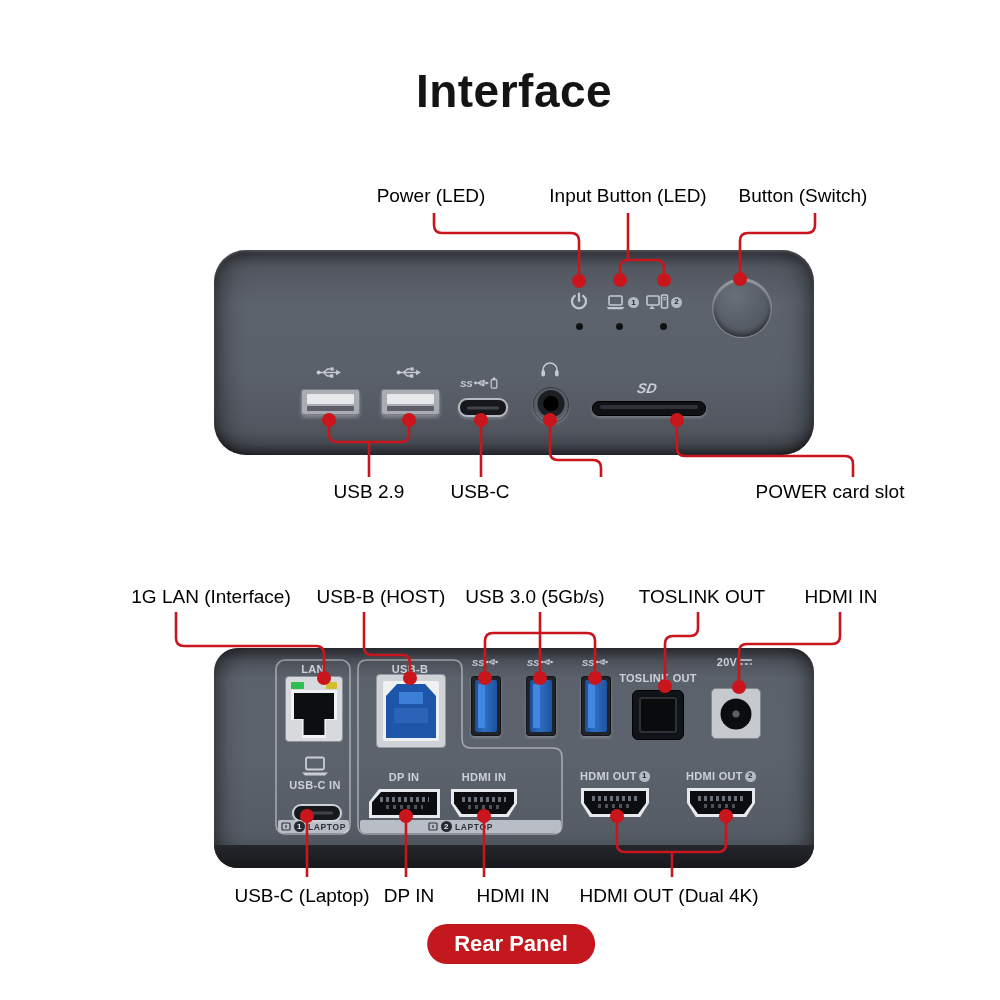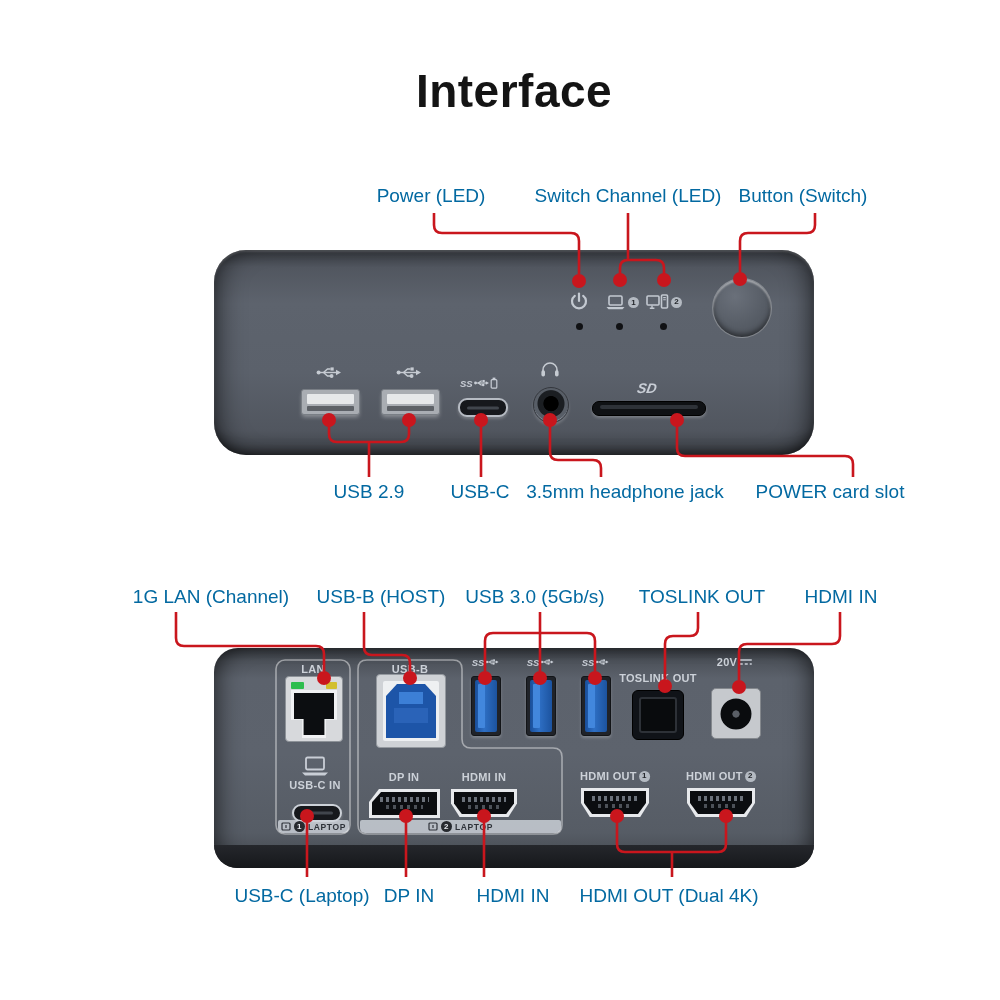--- a/index.html
+++ b/index.html
@@ -4,21 +4,21 @@
 <style>
   html,body{margin:0;padding:0;background:#fff;}
   #stage{position:relative;width:1000px;height:1000px;background:#ffffff;overflow:hidden;
          font-family:"Liberation Sans","DejaVu Sans",sans-serif;margin-left:14px;}
   .abs{position:absolute;}
   .ctr{position:absolute;transform:translate(-50%,-50%);white-space:nowrap;}
 
   
   .page-title{left:0;right:0;top:64px;text-align:center;font-size:46px;font-weight:bold;
               color:#141414;letter-spacing:.5px;}
-  .cl{font-size:19px;color:#0369a1;white-space:nowrap;z-index:4;}
+  .cl{font-size:19px;color:#000000;white-space:nowrap;z-index:4;}
   .panel-badge{background:var(--badge-red);color:#fff;font-size:22px;font-weight:bold;
                padding:7px 27px;border-radius:21px;z-index:4;}
   .pl{font-weight:bold;font-size:11px;color:#ccd1d8;letter-spacing:.3px;display:flex;
       align-items:center;gap:2px;z-index:3;}
   .nbadge{display:inline-flex;width:11px;height:11px;border-radius:50%;background:#b4bac2;
           color:#23262b;font-size:8px;font-weight:bold;align-items:center;justify-content:center;
           line-height:1;font-style:normal;}
   .nbadge.dark{background:#26292e;color:#e6e9ee;}
   .sslogo{color:#c9ced6;font-style:italic;font-weight:bold;font-size:9.5px;display:flex;
           align-items:center;gap:1px;z-index:3;}
@@ -116,21 +116,21 @@
   .icon{display:block;}
 </style>
 </head>
 <body>
 
 <div id="stage">
 
   <div class="abs page-title">Interface</div>
 
   <div class="ctr cl" style="left:417px;top:196px">Power (LED)</div>
-  <div class="ctr cl" style="left:614px;top:196px">Switch Channel (LED)</div>
+  <div class="ctr cl" style="left:614px;top:196px">Input Button (LED)</div>
   <div class="ctr cl" style="left:789px;top:196px">Button (Switch)</div>
 
   <div class="abs device-front">
 
     <div class="ind" style="left:354px;top:41px">
       <svg class="icon" width="22" height="22" viewBox="0 0 22 22">
         <path d="M11,2.5 V10" stroke="currentColor" stroke-width="2.2" stroke-linecap="round" fill="none"></path>
         <path d="M6.8,4.8 a7,7 0 1 0 8.4,0" stroke="currentColor" stroke-width="2.2" stroke-linecap="round" fill="none"></path>
       </svg>
     </div>
@@ -218,24 +218,23 @@
     <div class="jack"></div>
 
     <div class="sdlogo" style="left:433px;top:138px">SD</div>
     <div class="sdslot">
         <div class="lip"></div>
       </div>
   </div>
 
   <div class="ctr cl" style="left:355px;top:492px">USB 2.9</div>
   <div class="ctr cl" style="left:466px;top:492px">USB-C</div>
-  <div class="ctr cl" style="left:611px;top:492px">3.5mm headphone jack</div>
   <div class="ctr cl" style="left:816px;top:492px">POWER card slot</div>
 
-  <div class="ctr cl" style="left:197px;top:597px">1G LAN (Channel)</div>
+  <div class="ctr cl" style="left:197px;top:597px">1G LAN (Interface)</div>
   <div class="ctr cl" style="left:367px;top:597px">USB-B (HOST)</div>
   <div class="ctr cl" style="left:521px;top:597px">USB 3.0 (5Gb/s)</div>
   <div class="ctr cl" style="left:688px;top:597px">TOSLINK OUT</div>
   <div class="ctr cl" style="left:827px;top:597px">HDMI IN</div>
 
   <div class="abs device-rear">
 
     <div class="ctr pl" style="left:99px;top:21px">LAN</div>
     <div class="lanport">
       <div class="ledg"></div>
@@ -377,20 +376,21 @@
       <span class="nbadge dark">2</span>
       <span>LAPTOP</span>
     </div>
     <div class="base"></div>
   </div>
 
   <div class="ctr cl" style="left:288px;top:896px">USB-C (Laptop)</div>
   <div class="ctr cl" style="left:395px;top:896px">DP IN</div>
   <div class="ctr cl" style="left:499px;top:896px">HDMI IN</div>
   <div class="ctr cl" style="left:655px;top:896px">HDMI OUT (Dual 4K)</div>
+  <div class="ctr panel-badge" style="left:497px;top:944px">Rear Panel</div>
 
   <svg id="overlay" width="1000" height="1000" viewBox="0 0 1000 1000">
 
     <rect class="groupline" x="262" y="660" width="74" height="174" rx="9"></rect>
     <path class="groupline" d="M353,660 H439 Q448,660 448,669 V739 Q448,748 457,748 H539 Q548,748 548,757 V825 Q548,834 539,834 H353 Q344,834 344,825 V669 Q344,660 353,660 Z"></path>
 
     <g>
       <path class="callout-line" d="M420,213 V225 Q420,233 428,233 H557 Q565,233 565,241 V274"></path>
       <circle class="callout-dot" cx="565" cy="281" r="7"></circle>
     </g>

